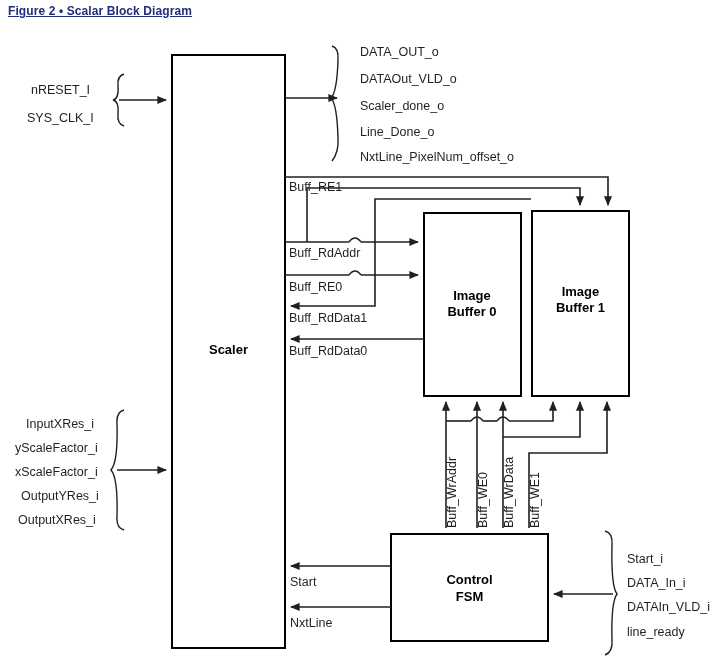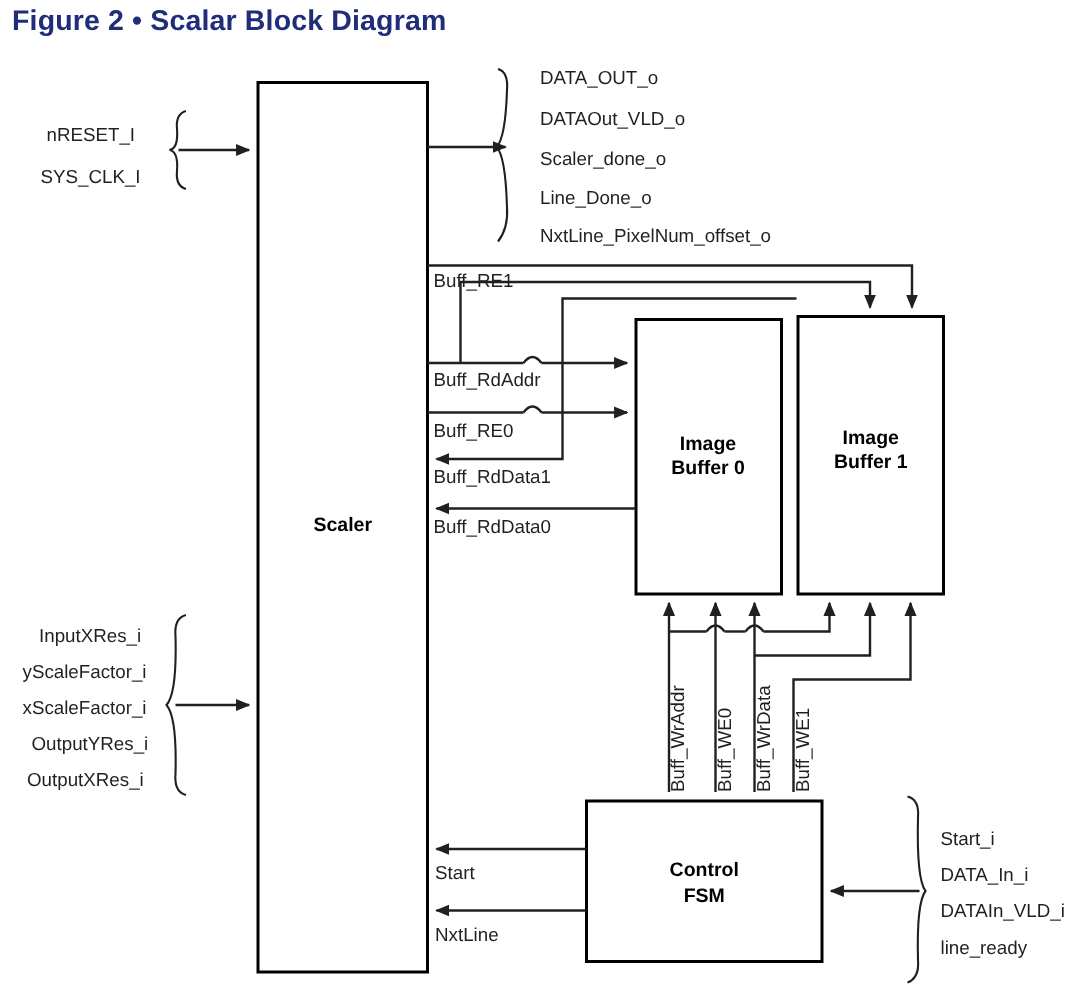--- a/index.html
+++ b/index.html
@@ -12,25 +12,26 @@
     width: 721px;
     height: 664px;
     background: #ffffff;
     font-family: "Liberation Sans", sans-serif;
     overflow: hidden;
   }
   #figure-title {
     position: absolute;
     left: 8px;
     top: 4px;
-    font-size: 19px;
+    font-size: 12px;
     font-weight: bold;
     color: #1f2d7a;
     letter-spacing: 0.1px;
     white-space: nowrap;
+    text-decoration: underline;
   }
   svg#diagram {
     position: absolute;
     left: 0;
     top: 0;
     width: 721px;
     height: 664px;
   }
   .blk {
     fill: #ffffff;

